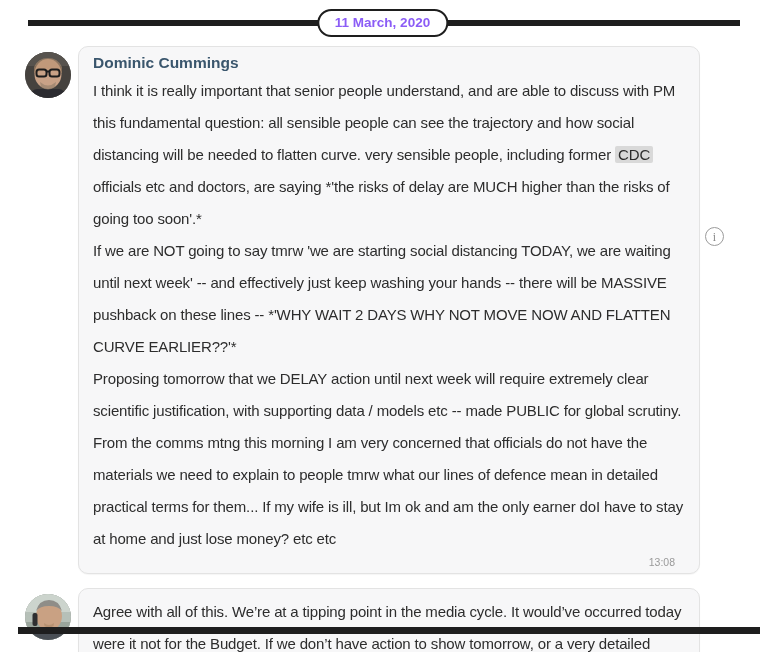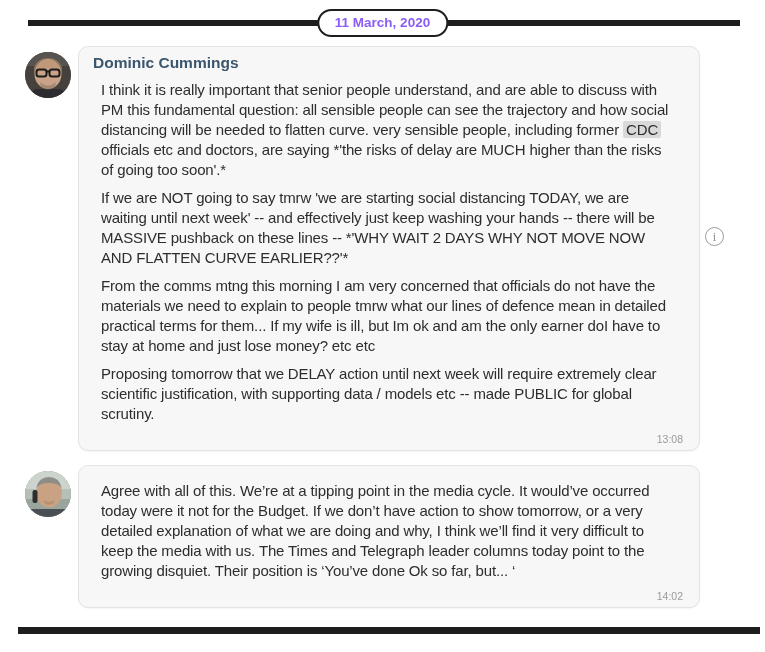--- a/index.html
+++ b/index.html
@@ -58,34 +58,34 @@
     padding: 7px 14px 18px 14px;
     box-shadow: 0 1px 1px rgba(0,0,0,0.04);
   }
   .sender {
     font-size: 15.5px;
     font-weight: 700;
     color: #3a566d;
     margin-bottom: 3px;
   }
   .body p {
-    margin: 8px;
+    margin: 0;
     font-size: 15px;
-    line-height: 20px;
+    line-height: 32px;
     letter-spacing: -0.15px;
     color: #2d2d2d;
   }
   .hl {
     background: #d9d9d9;
     border-radius: 2px;
     padding: 0 3px;
   }
   .timestamp {
     position: absolute;
-    right: 16px; bottom: 5px;
+    right: 24px; bottom: 5px;
     font-size: 10.5px;
     color: #9a9a9a;
   }
   
   .info-icon {
     position: absolute;
     left: 680px; top: 181px;
     width: 19px; height: 19px;
     border: 1.3px solid #9b9b9b;
     border-radius: 50%;
@@ -129,22 +129,22 @@
         <rect x="24.5" y="17.5" width="10" height="7" rx="2.5" fill="none" stroke="#1c1c1c" stroke-width="2"></rect>
         <line x1="21.5" y1="19.5" x2="24.5" y2="19.5" stroke="#1c1c1c" stroke-width="2"></line>
         <path d="M15 30 q8 7 16 0 l-1 5 q-7 5 -14 0 z" fill="#97816c" opacity="0.7"></path>
       </svg>
     </div>
     <div class="bubble">
       <div class="sender">Dominic Cummings</div>
       <div class="body">
         <p><span>I think it is really important that senior people understand, and are able to discuss with PM this fundamental question: all sensible people can see the trajectory and how social distancing will be needed to flatten curve. very sensible people, including former </span><span class="hl">CDC</span><span> officials etc and doctors, are saying *'the risks of delay are MUCH higher than the risks of going too soon'.*</span></p>
         <p>If we are NOT going to say tmrw 'we are starting social distancing TODAY, we are waiting until next week' -- and effectively just keep washing your hands -- there will be MASSIVE pushback on these lines -- *'WHY WAIT 2 DAYS WHY NOT MOVE NOW AND FLATTEN CURVE EARLIER??'*</p>
+        <p>Proposing tomorrow that we DELAY action until next week will require extremely clear scientific justification, with supporting data / models etc -- made PUBLIC for global scrutiny.</p>
         <p>From the comms mtng this morning I am very concerned that officials do not have the materials we need to explain to people tmrw what our lines of defence mean in detailed practical terms for them... If my wife is ill, but Im ok and am the only earner doI have to stay at home and just lose money? etc etc</p>
-        <p>Proposing tomorrow that we DELAY action until next week will require extremely clear scientific justification, with supporting data / models etc -- made PUBLIC for global scrutiny.</p>
       </div>
       <div class="timestamp">13:08</div>
     </div>
     <div class="info-icon">
       <span>i</span>
     </div>
   </div>
 
   <div class="message-row">
     <div class="avatar">

